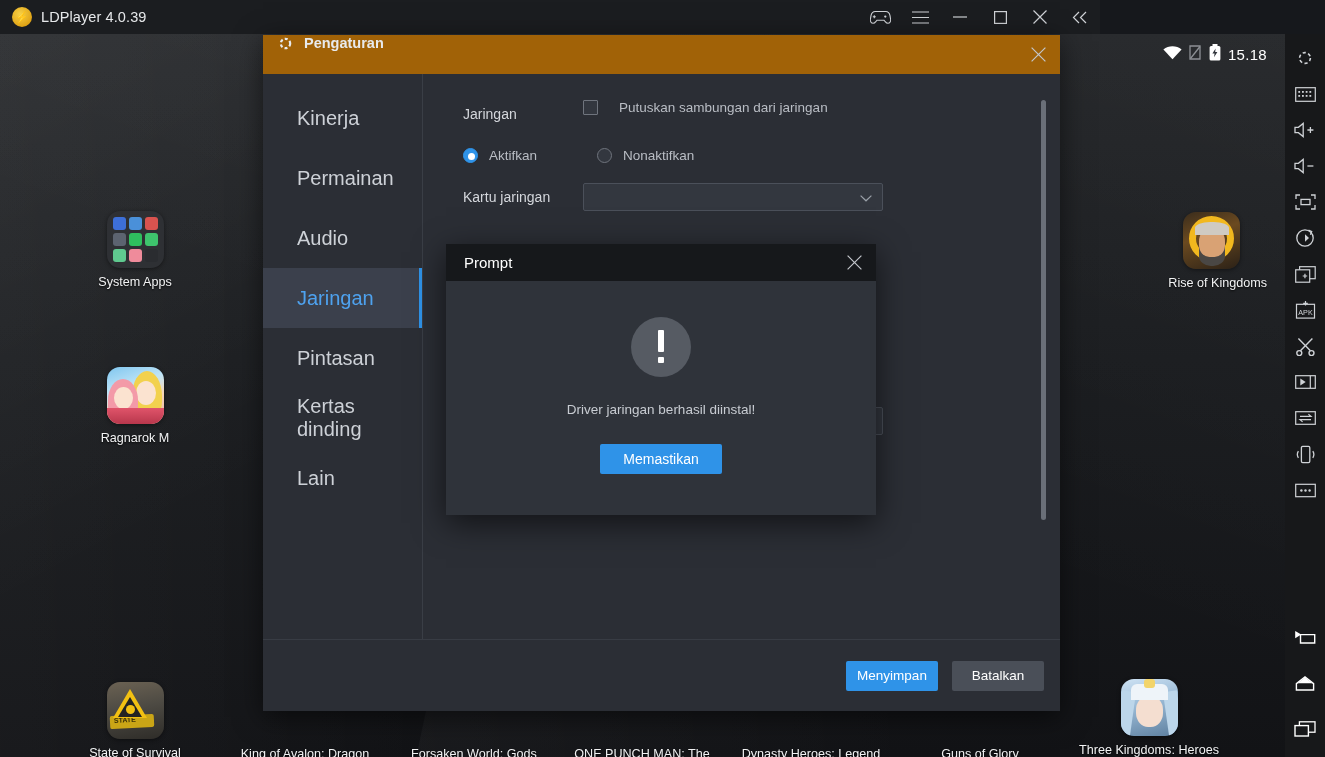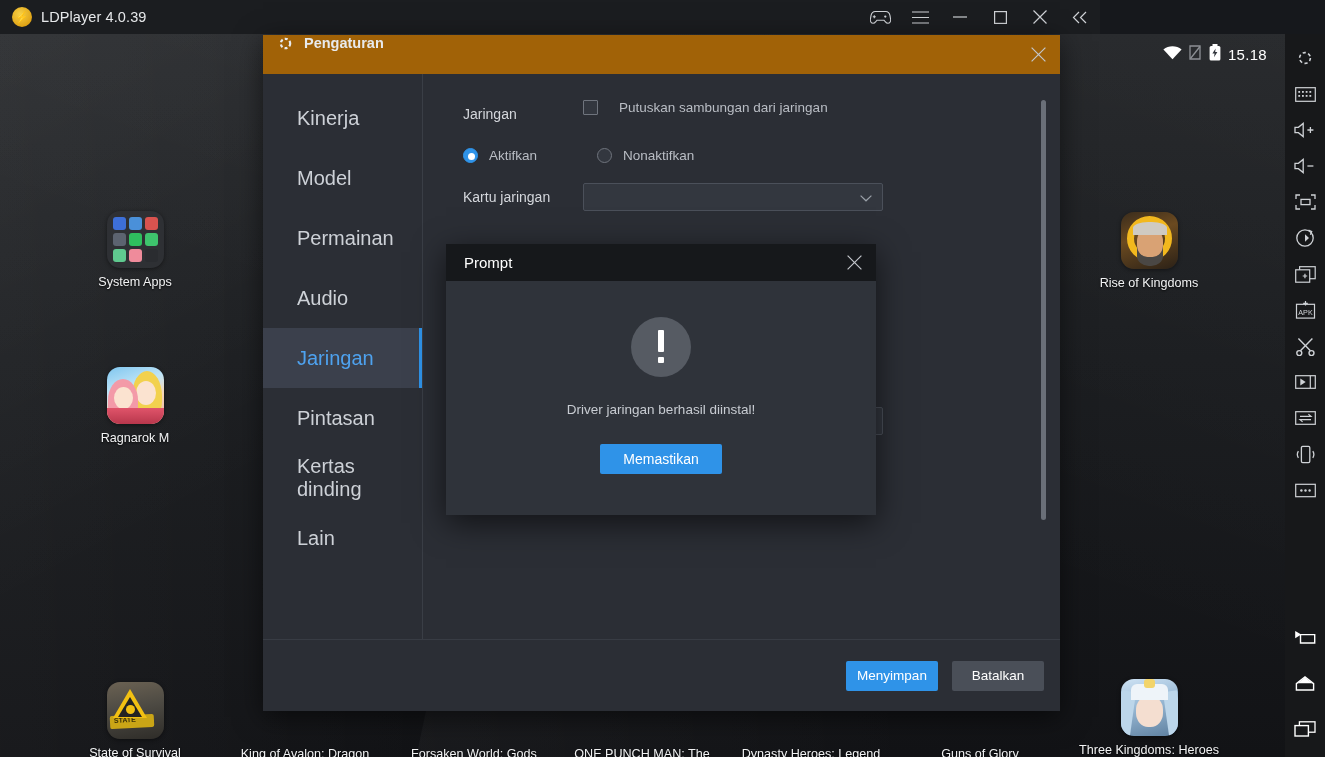--- a/index.html
+++ b/index.html
@@ -335,21 +335,21 @@
     <div class="app" style="left:79px; top:648px;">
       <div class="app-icon ic-sos">
         <span class="band"></span>
           <span class="tri"></span>
           <span class="tri2"></span>
           <span class="bio"></span>
       </div>
       <div class="app-label">State of Survival</div>
     </div>
 
-    <div class="app" style="left:1093px; top:178px;">
+    <div class="app" style="left:1155px; top:178px;text-align:right;">
       <div class="app-icon ic-rok">
         <span class="ring"></span>
           <span class="beard"></span>
           <span class="head"></span>
           <span class="helm"></span>
       </div>
       <div class="app-label">Rise of Kingdoms</div>
     </div>
 
     <div class="app" style="left:1093px; top:645px; width:150px; left:1074px;">
@@ -505,23 +505,20 @@
             <path d="M0.6 0.6l13.8 13.8M14.4 0.6L0.6 14.4" stroke="#c3c6cb" stroke-width="1.2"></path>
           </svg>
       </span>
     </div>
 
     <div class="set-body">
 
       <div class="set-nav">
         <div class="nav-item">
           <span>Kinerja</span>
-        </div>
-        <div class="nav-item">
-          <span>Model</span>
         </div>
         <div class="nav-item">
           <span>Permainan</span>
         </div>
         <div class="nav-item">
           <span>Audio</span>
         </div>
         <div class="nav-item active">
           <span>Jaringan</span>
         </div>

